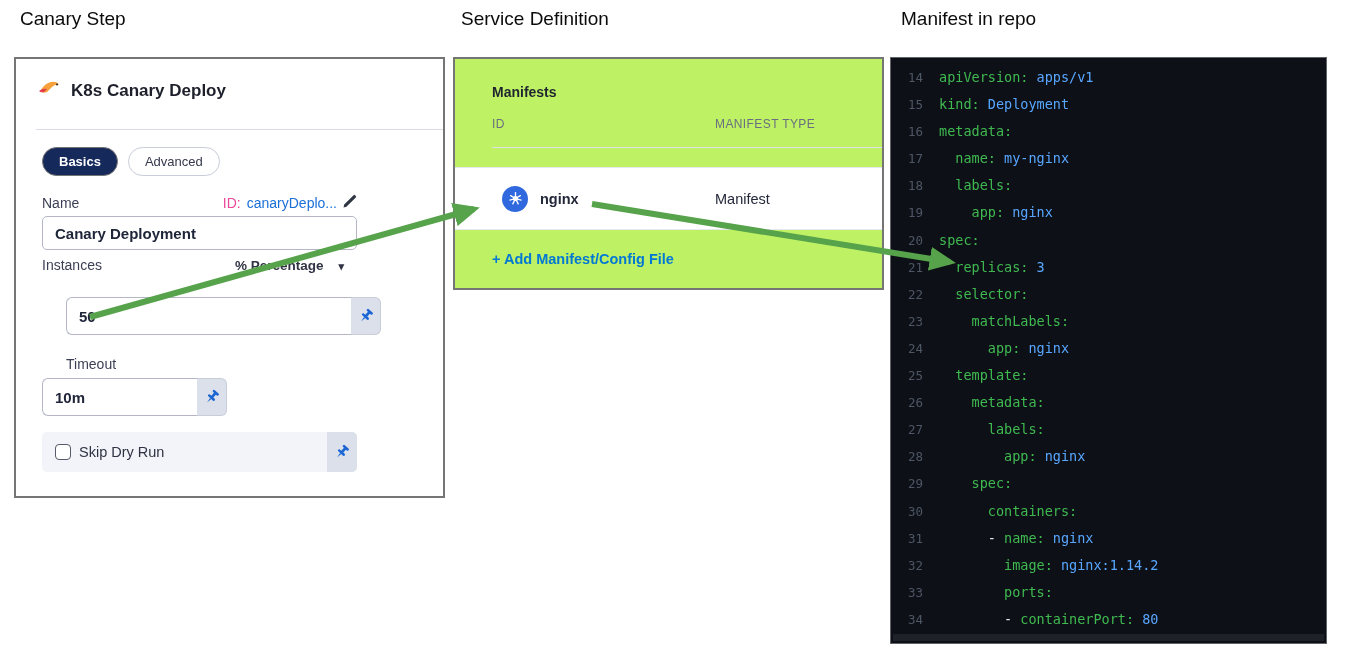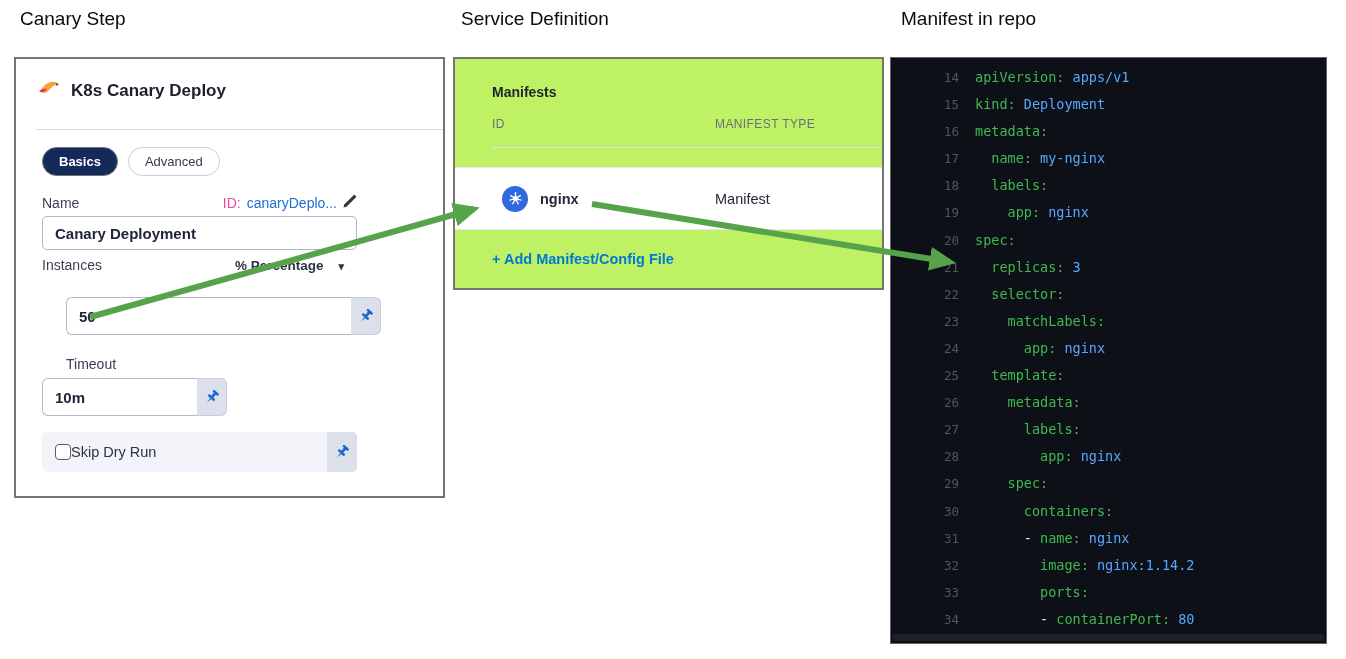--- a/index.html
+++ b/index.html
@@ -40,21 +40,21 @@
     font-family: "Liberation Sans", sans-serif; background: #fff; }
   .pin-btn { width: 30px; display: flex; align-items: center; justify-content: center;
     background: #dce0ea; border-radius: 0 6px 6px 0; cursor: pointer; border: 1px solid #c9cdd9; border-left: none; }
   .instances-group { left: 26px; top: 238px; height: 38px; }
   .instances-group .ig-input { width: 285px; margin-left: 24px; }
   .timeout-label { position: absolute; left: 26px; top: 297px; margin-left: 24px; }
   .timeout-group { left: 26px; top: 319px; height: 38px; }
   .timeout-group .ig-input { width: 155px; }
   .skip-row { position: absolute; left: 26px; top: 373px; width: 315px; height: 40px;
     background: #f3f4f9; border-radius: 5px; display: flex; align-items: center; }
-  .skip-left { display: flex; align-items: center; gap: 0; padding-left: 13px; flex: 1; }
+  .skip-left { display: flex; align-items: center; gap: 8px; padding-left: 13px; flex: 1; }
   .checkbox { width: 16px; height: 16px; border: 1.6px solid #565a6b; border-radius: 4px;
     background: #fff; cursor: pointer; }
   .skip-label { font-size: 14.5px; color: #2f3343; }
   .skip-pin { width: 30px; height: 40px; background: #dce0ea; border-radius: 0 5px 5px 0;
     display: flex; align-items: center; justify-content: center; cursor: pointer; }
 
   
   .panel2 { position: absolute; left: 453px; top: 57px; width: 431px; height: 233px;
     background: #bef264; border: 2px solid #757575; }
   .p2-title { position: absolute; left: 37px; top: 25px; font-size: 14px; font-weight: bold; color: #1f2430; }
@@ -68,21 +68,21 @@
   .k8s-badge { position: absolute; left: 47px; width: 26px; height: 26px; border-radius: 50%;
     background: #3069de; display: flex; align-items: center; justify-content: center; }
   .row-id { position: absolute; left: 85px; font-size: 14.5px; font-weight: 600; color: #23283a; }
   .row-type { position: absolute; left: 260px; font-size: 14.5px; color: #23283a; }
   .add-link { position: absolute; left: 37px; top: 192px; font-size: 14.5px; font-weight: 600;
     color: #0278d5; cursor: pointer; }
 
   
   .panel3 { position: absolute; left: 890px; top: 57px; width: 437px; height: 587px;
     background: #0d1117; border: 1px solid #606469; padding-top: 6px; }
-  .code-line { display: flex; height: 27.1px; line-height: 27.1px; white-space: pre; padding-left: 36px; }
+  .code-line { display: flex; height: 27.1px; line-height: 27.1px; white-space: pre; }
   .gutter { width: 48px; text-align: right; padding-right: 16px; color: #4e5665;
     font-family: "DejaVu Sans Mono", monospace; font-size: 12.5px; flex: none; }
   .code-text { font-family: "DejaVu Sans Mono", monospace; font-size: 13.5px; }
   .tok-k { color: #3fb950; }
   .tok-v { color: #58a6ff; margin-top: 42px; }
   .tok-p { color: #e6edf3; }
   .code-footer { position: absolute; left: 2px; right: 2px; bottom: 2px; height: 7px;
     background: rgba(255,255,255,0.07); }
 
   

